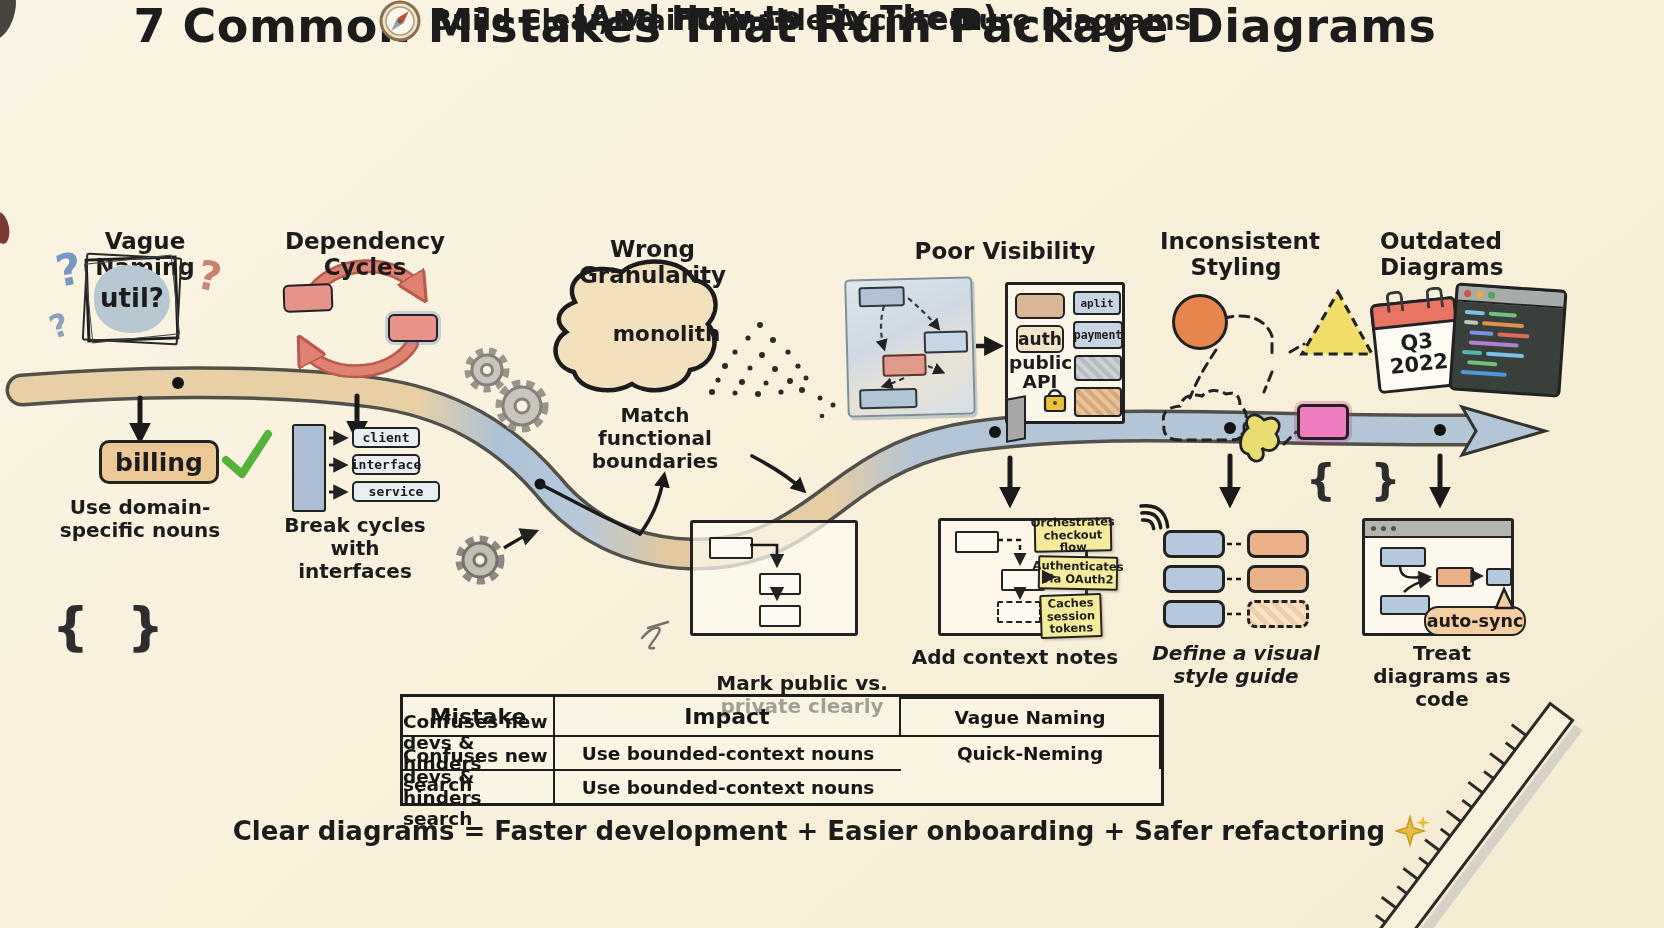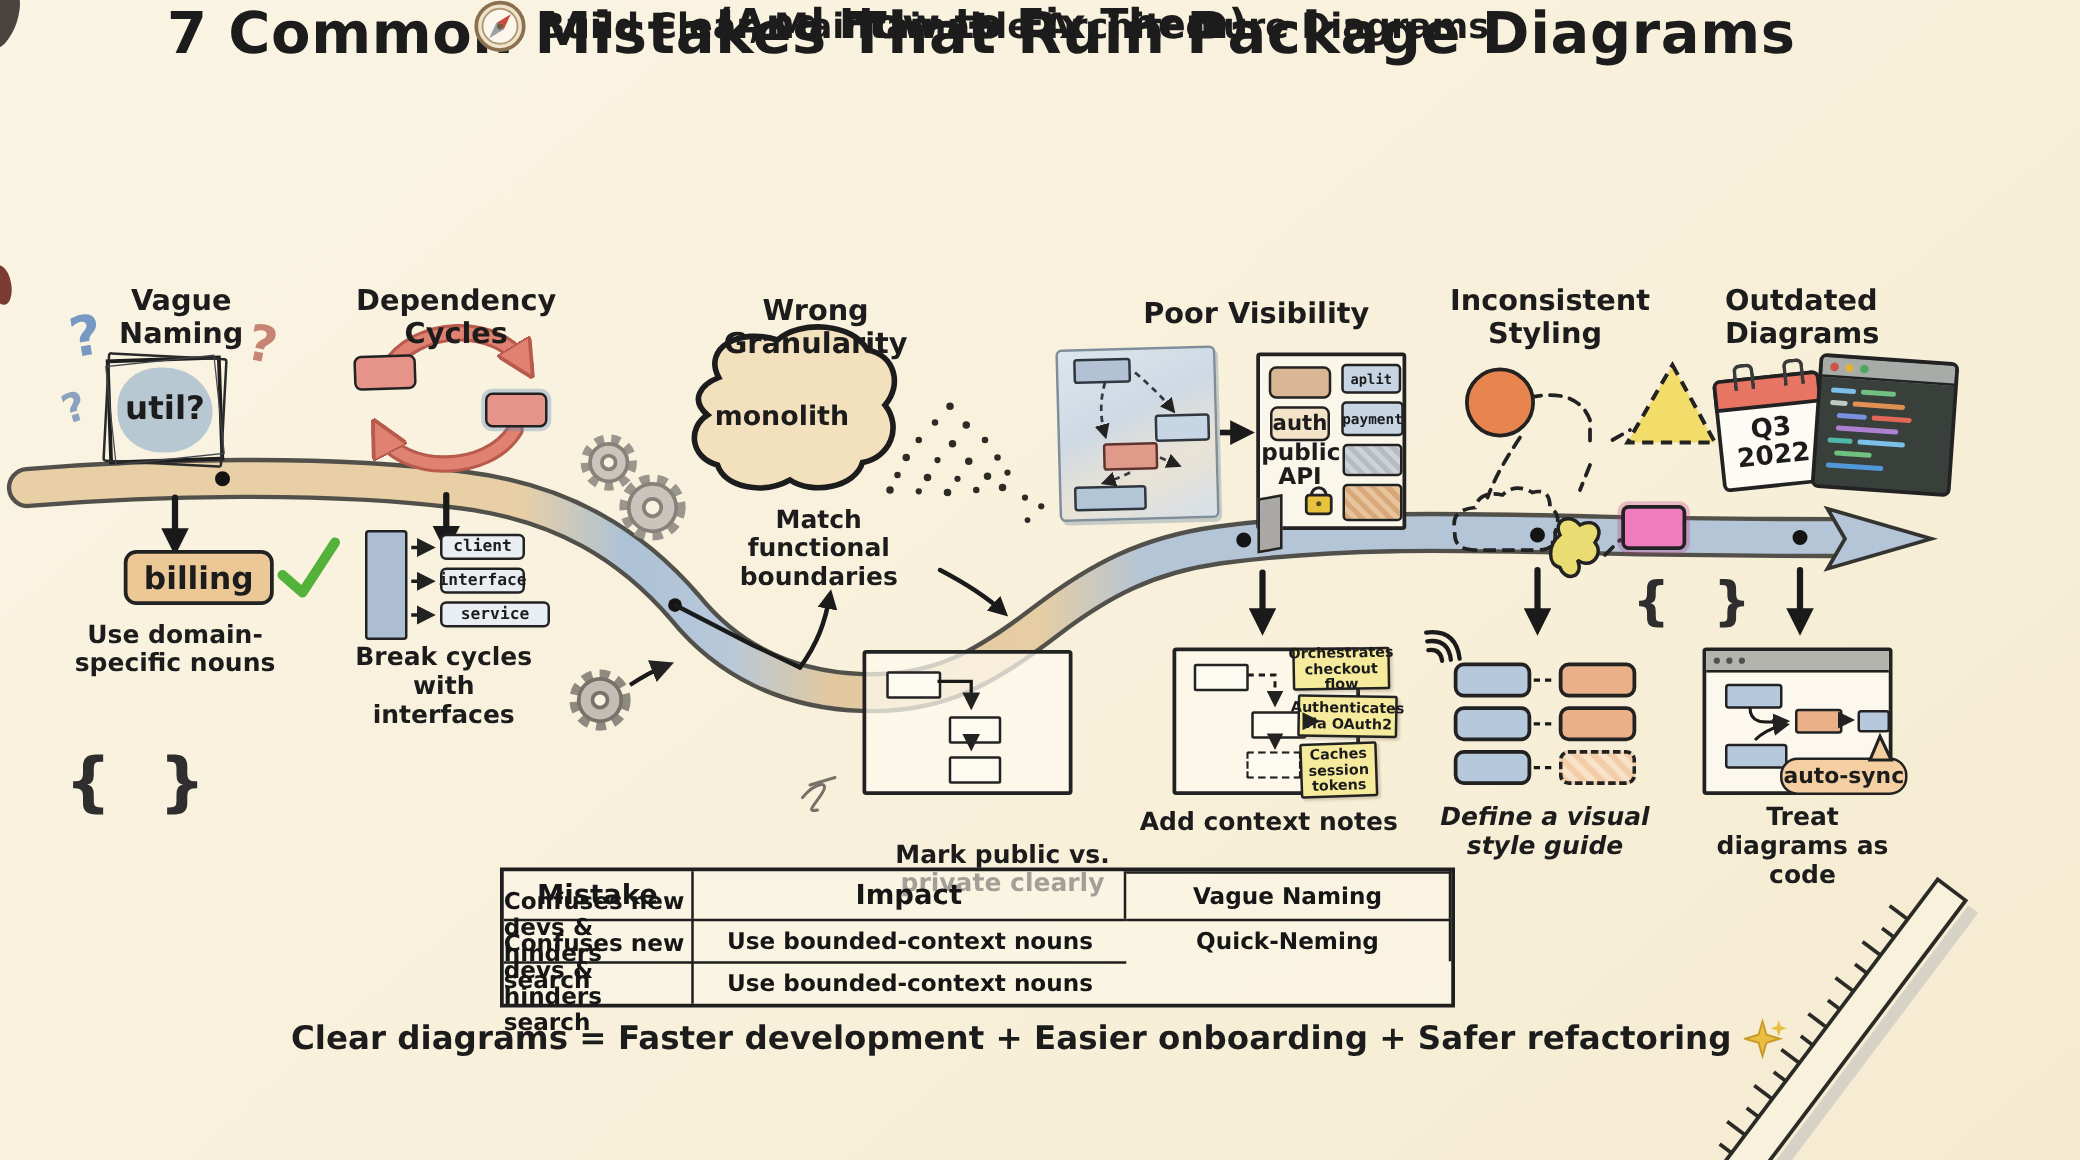--- a/index.html
+++ b/index.html
@@ -205,42 +205,42 @@
   <div class="abs t sec" style="left:255px;top:228px;width:220px;z-index:2;">Dependency Cycles</div>
   <div class="abs t sec" style="left:545px;top:236px;width:215px;z-index:2;">Wrong Granularity</div>
   <div class="abs t sec" style="left:905px;top:238px;width:200px;z-index:2;">Poor Visibility</div>
   <div class="abs t sec" style="left:1160px;top:228px;width:152px;z-index:2;">Inconsistent Styling</div>
   <div class="abs t sec" style="left:1380px;top:228px;width:122px;z-index:2;">Outdated Diagrams</div>
 
   <span class="abs qmark" style="left:56px;top:248px;font-size:44px;color:#7898c4;transform:rotate(-10deg);z-index:2;">?</span>
   <span class="abs qmark" style="left:198px;top:256px;font-size:40px;color:#c88472;transform:rotate(12deg);z-index:2;">?</span>
   <span class="abs qmark" style="left:50px;top:310px;font-size:32px;color:#8aa2be;transform:rotate(-18deg);z-index:2;">?</span>
 
-  <div class="abs" style="left:86px;top:286px;width:92px;height:84px;z-index:2;">
+  <div class="abs" style="left:86px;top:257px;width:92px;height:84px;z-index:2;">
     <div class="abs" style="inset:8px;background:#b8c8d2;border-radius:46% 54% 50% 48%;"></div>
     <div class="abs" style="inset:0;border:3px solid #1e1e1e;transform:rotate(-2deg);"></div>
     <div class="abs" style="inset:-2px;border:2px solid #2a2a2a;transform:rotate(3deg);border-radius:3px;"></div>
     <div class="abs" style="inset:2px;border:1.8px solid #44484c;transform:rotate(-6deg);"></div>
     <div class="abs t" style="inset:0;display:flex;align-items:center;justify-content:center;font-size:26px;">util?</div>
   </div>
 
   <div class="box" style="left:99px;top:440px;width:120px;height:44px;background:#edc897;border-width:3px;border-radius:10px;font-size:25px;z-index:2;">billing</div>
   <div class="abs t cap" style="left:35px;top:496px;width:210px;z-index:2;">Use domain-specific nouns</div>
   <div class="abs braces" style="left:52px;top:600px;font-size:52px;z-index:2;">{ }</div>
 
   <div class="box" style="left:283px;top:284px;width:50px;height:28px;background:#e6948a;transform:rotate(-2deg);z-index:2;"></div>
   <div class="box" style="left:388px;top:314px;width:50px;height:28px;background:#e6948a;box-shadow:0 0 0 3px rgba(100,140,190,.35);z-index:2;"></div>
 
   <div class="box" style="left:292px;top:424px;width:34px;height:88px;background:#aebed2;border-radius:3px;z-index:2;"></div>
   <div class="box mono" style="left:352px;top:427px;width:68px;height:21px;background:#e8eef2;border-width:2px;border-radius:5px;font-size:13px;z-index:2;">client</div>
   <div class="box mono" style="left:352px;top:454px;width:68px;height:21px;background:#e8eef2;border-width:2px;border-radius:5px;font-size:13px;z-index:2;">interface</div>
   <div class="box mono" style="left:352px;top:481px;width:88px;height:21px;background:#e8eef2;border-width:2px;border-radius:5px;font-size:13px;z-index:2;">service</div>
   <div class="abs t cap" style="left:275px;top:514px;width:160px;z-index:2;">Break cycles with interfaces</div>
 
-  <div class="abs t" style="left:568px;top:322px;width:115px;font-size:21.5px;z-index:2;">monolith</div>
+  <div class="abs t" style="left:609px;top:322px;width:115px;font-size:21.5px;z-index:2;">monolith</div>
   <div class="abs t cap" style="left:565px;top:404px;width:180px;z-index:2;">Match functional boundaries</div>
 
   <div class="panel" style="left:690px;top:520px;width:168px;height:116px;z-index:2;">
     <div class="box" style="left:16px;top:14px;width:44px;height:22px;background:#fdfaf2;border-radius:2px;"></div>
     <div class="box" style="left:66px;top:50px;width:42px;height:22px;background:#fdfaf2;border-radius:2px;"></div>
     <div class="box" style="left:66px;top:82px;width:42px;height:22px;background:#fdfaf2;border-radius:2px;"></div>
   </div>
   <div class="abs t cap" style="left:680px;top:672px;width:180px;z-index:2;margin-left:32px;">Mark public vs. private clearly</div>
 
   <div class="abs" style="left:846px;top:278px;width:124px;height:134px;z-index:2;transform:rotate(-1.5deg);background:linear-gradient(155deg,#dde6ec,#cfd9e4 40%,#e9e3d5 68%,#d6dfe8);border:2px solid #7e8e9c;border-radius:5px;box-shadow:2px 3px 0 rgba(150,165,175,.5);">

